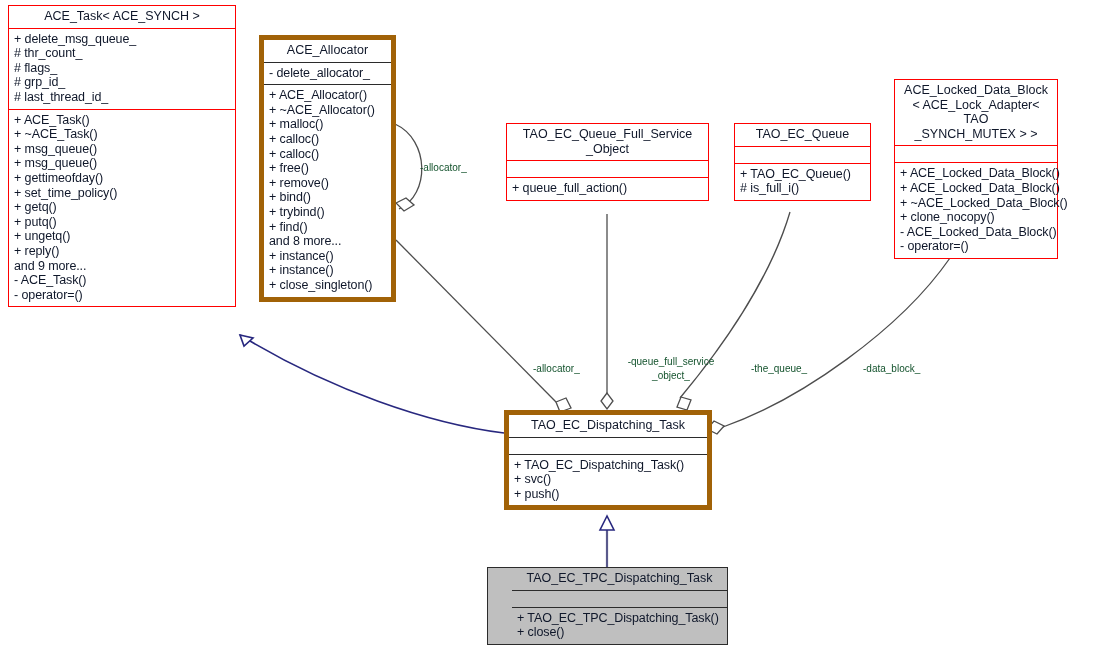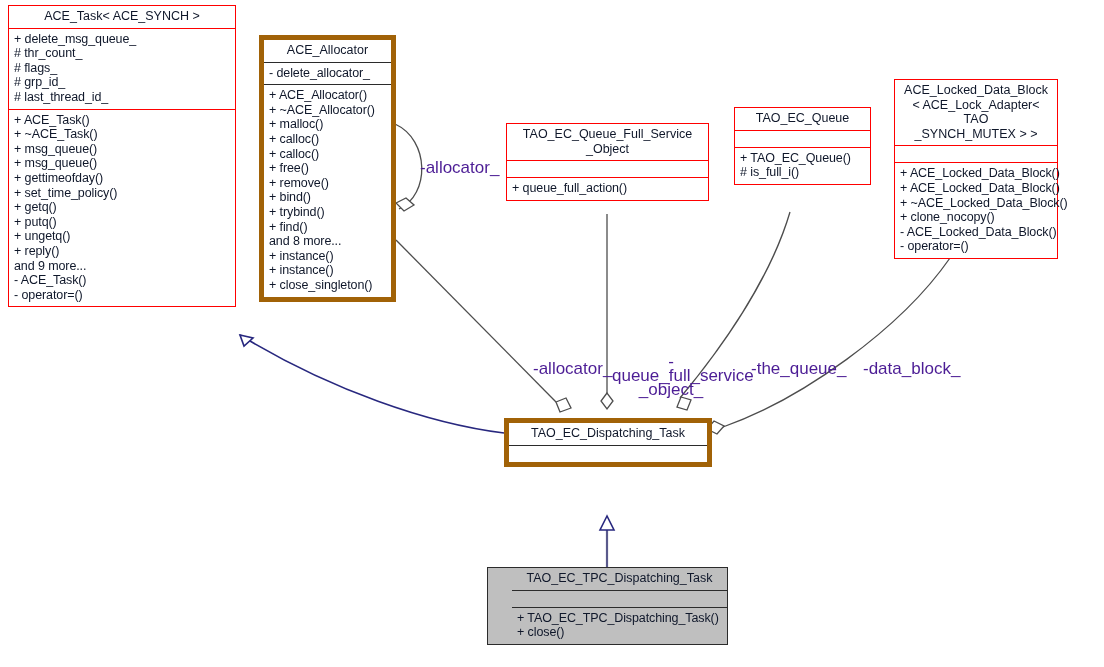--- a/index.html
+++ b/index.html
@@ -65,23 +65,23 @@
   .cls-compartment.empty {
     height: 16px;
     padding: 0;
   }
   .member {
     white-space: pre;
     letter-spacing: -0.1px;
   }
   .edge-label {
     position: absolute;
-    font-size: 17px;
+    font-size: 10px;
     line-height: 14px;
-    color: #4c1d95;
+    color: #14532d;
     white-space: pre-line;
     z-index: 6;
   }
   .edge-label.ctr {
     text-align: center;
   }
 </style>
 </head>
 <body>
 
@@ -176,21 +176,21 @@
 
   <div class="uml-class red" style="left:506px; top:123px; width:203px;">
     <div class="cls-title">TAO_EC_Queue_Full_Service
 _Object</div>
     <div class="cls-compartment sep-red empty"></div>
     <div class="cls-compartment sep-red">
       <div class="member">+ queue_full_action()</div>
     </div>
   </div>
 
-  <div class="uml-class red" style="left:734px; top:107px; width:137px;">
+  <div class="uml-class red" style="left:734px; top:123px; width:137px;">
     <div class="cls-title">TAO_EC_Queue</div>
     <div class="cls-compartment sep-red empty"></div>
     <div class="cls-compartment sep-red">
       <div class="member">+ TAO_EC_Queue()</div>
       <div class="member"># is_full_i()</div>
     </div>
   </div>
 
   <div class="uml-class red" style="left:894px; top:79px; width:164px;">
     <div class="cls-title">ACE_Locked_Data_Block
@@ -200,23 +200,28 @@
     <div class="cls-compartment sep-red">
       <div class="member">+ ACE_Locked_Data_Block()</div>
       <div class="member">+ ACE_Locked_Data_Block()</div>
       <div class="member">+ ~ACE_Locked_Data_Block()</div>
       <div class="member">+ clone_nocopy()</div>
       <div class="member">- ACE_Locked_Data_Block()</div>
       <div class="member">- operator=()</div>
     </div>
   </div>
 
-  <div class="uml-class black" style="left:504px; top:410px; width:208px;margin-top:8px;">
+  <div class="uml-class black" style="left:504px; top:410px; width:208px;">
     <div class="cls-title">TAO_EC_Dispatching_Task</div>
     <div class="cls-compartment sep-black empty"></div>
+    <div class="cls-compartment sep-black">
+      <div class="member">+ TAO_EC_Dispatching_Task()</div>
+      <div class="member">+ svc()</div>
+      <div class="member">+ push()</div>
+    </div>
   </div>
 
   <div class="uml-class grey" style="left:487px; top:567px; width:241px;">
     <div class="cls-title">TAO_EC_TPC_Dispatching_Task</div>
     <div class="cls-compartment sep-black empty"></div>
     <div class="cls-compartment sep-black">
       <div class="member">+ TAO_EC_TPC_Dispatching_Task()</div>
       <div class="member">+ close()</div>
     </div>
   </div>

